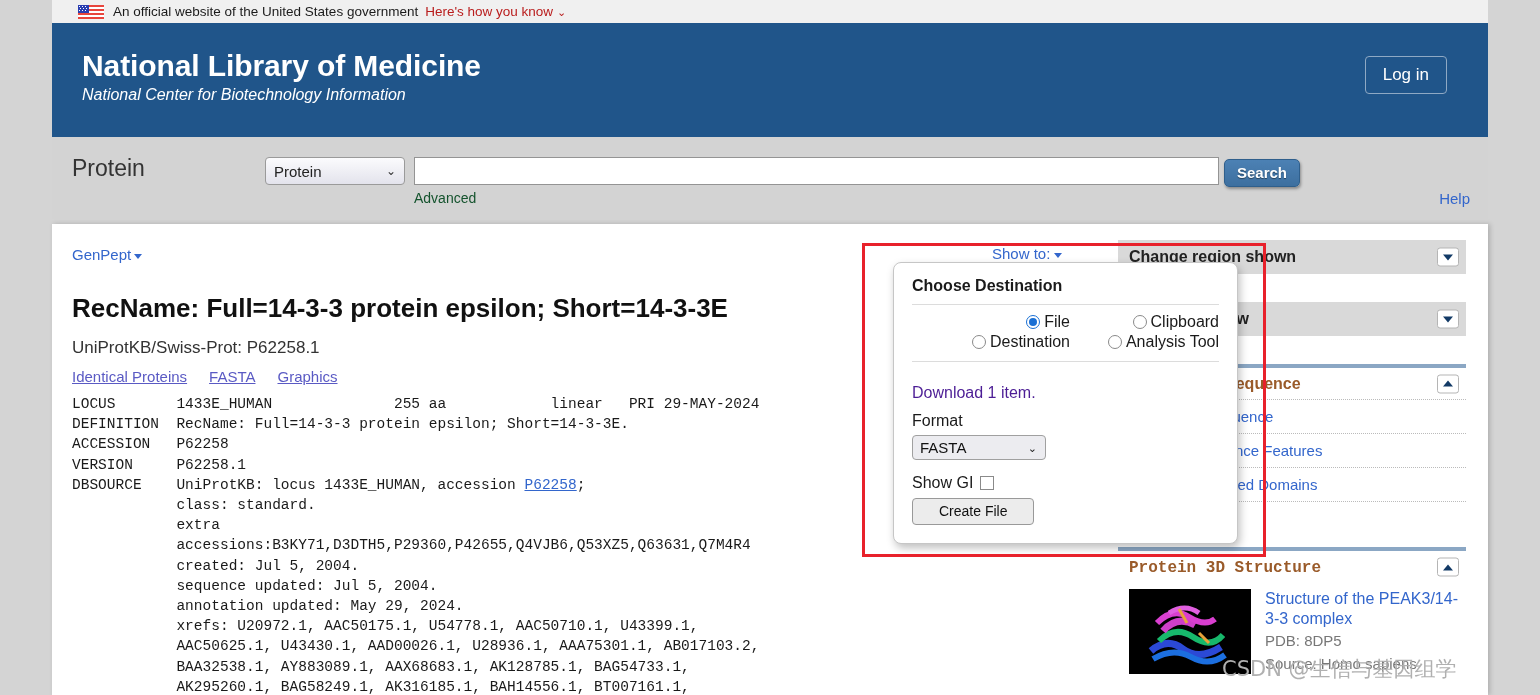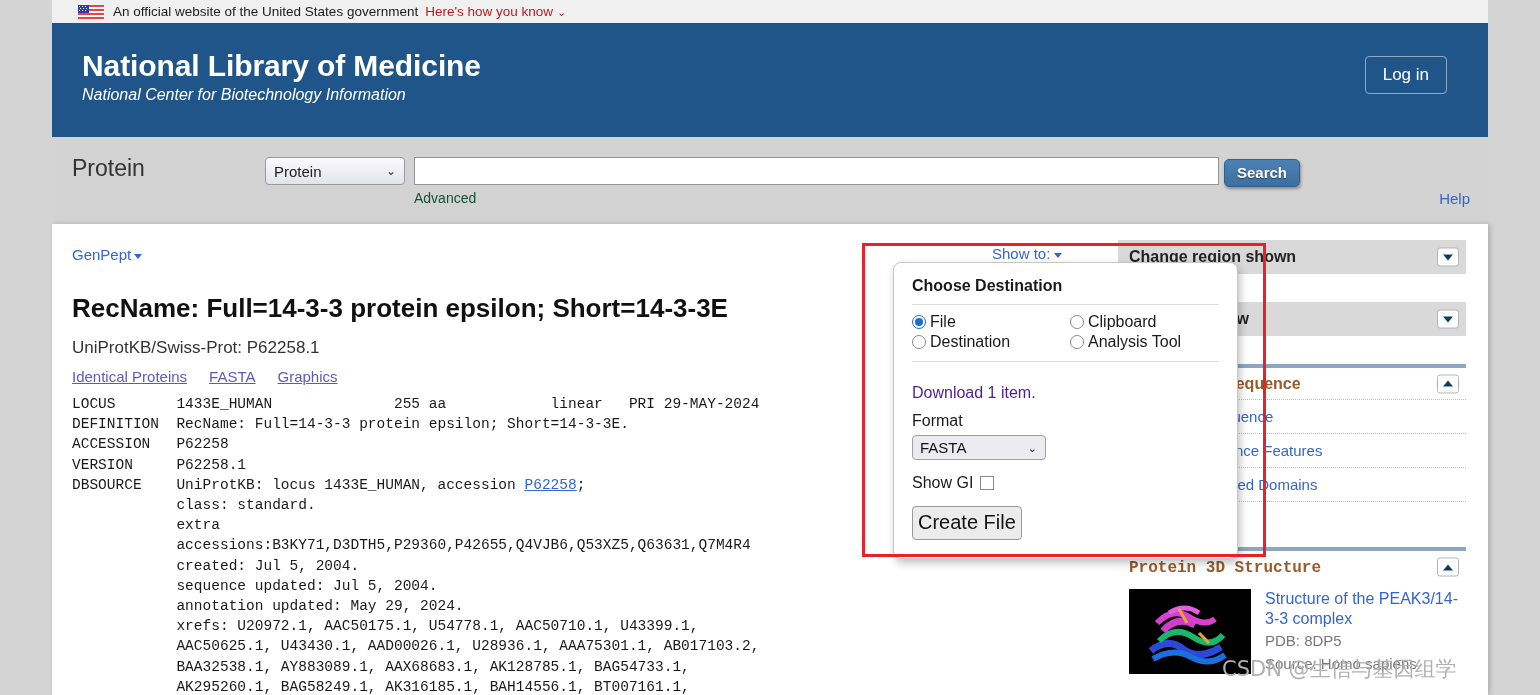--- a/index.html
+++ b/index.html
@@ -237,21 +237,21 @@
     padding-bottom: 9px;
     border-bottom: 1px solid #dcdcdc;
   }
   .radio-grid {
     display: grid; grid-template-columns: 158px 1fr;
     padding: 7px 0 9px;
     border-bottom: 1px solid #dcdcdc;
   }
   .radio-item {
     display: flex; align-items: center; font-size: 16px; color: #1a1a1a;
-    cursor: pointer; padding: 1px 0;
+    cursor: pointer; padding: 1px 0; justify-content: flex-end;
   }
   .radio {
     width: 14px; height: 14px; border-radius: 50%;
     border: 1px solid #8a8a8a; background: #fff;
     margin-right: 4px; flex: none; position: relative;
   }
   .radio.on { border-color: #1a6fd4; }
   .radio.on::after {
     content: ""; position: absolute; left: 50%; top: 50%;
     transform: translate(-50%,-50%);
@@ -273,24 +273,24 @@
   }
   .showgi-row {
     display: flex; align-items: center; margin-top: 14px;
     font-size: 16px; color: #1a1a1a;
   }
   .checkbox {
     width: 14px; height: 14px; border: 1px solid #8a8a8a;
     background: #fff; margin-left: 7px; flex: none; cursor: pointer;
   }
   .create-btn {
-    margin-top: 14px;
-    padding: 4px 5px 5px;
+    margin-top: 6px;
+    padding: 4px 26px 5px;
     border: 1px solid #999; border-radius: 4px;
-    background: #ececec; font-size: 20px; color: #111;
+    background: #ececec; font-size: 14px; color: #111;
     font-family: "Liberation Sans", sans-serif;
     cursor: pointer;
   }
 
   
   .annot-box {
     position: absolute; left: 862px; top: 243px;
     width: 404px; height: 314px;
     border: 3px solid #e8212b;
     pointer-events: none;

